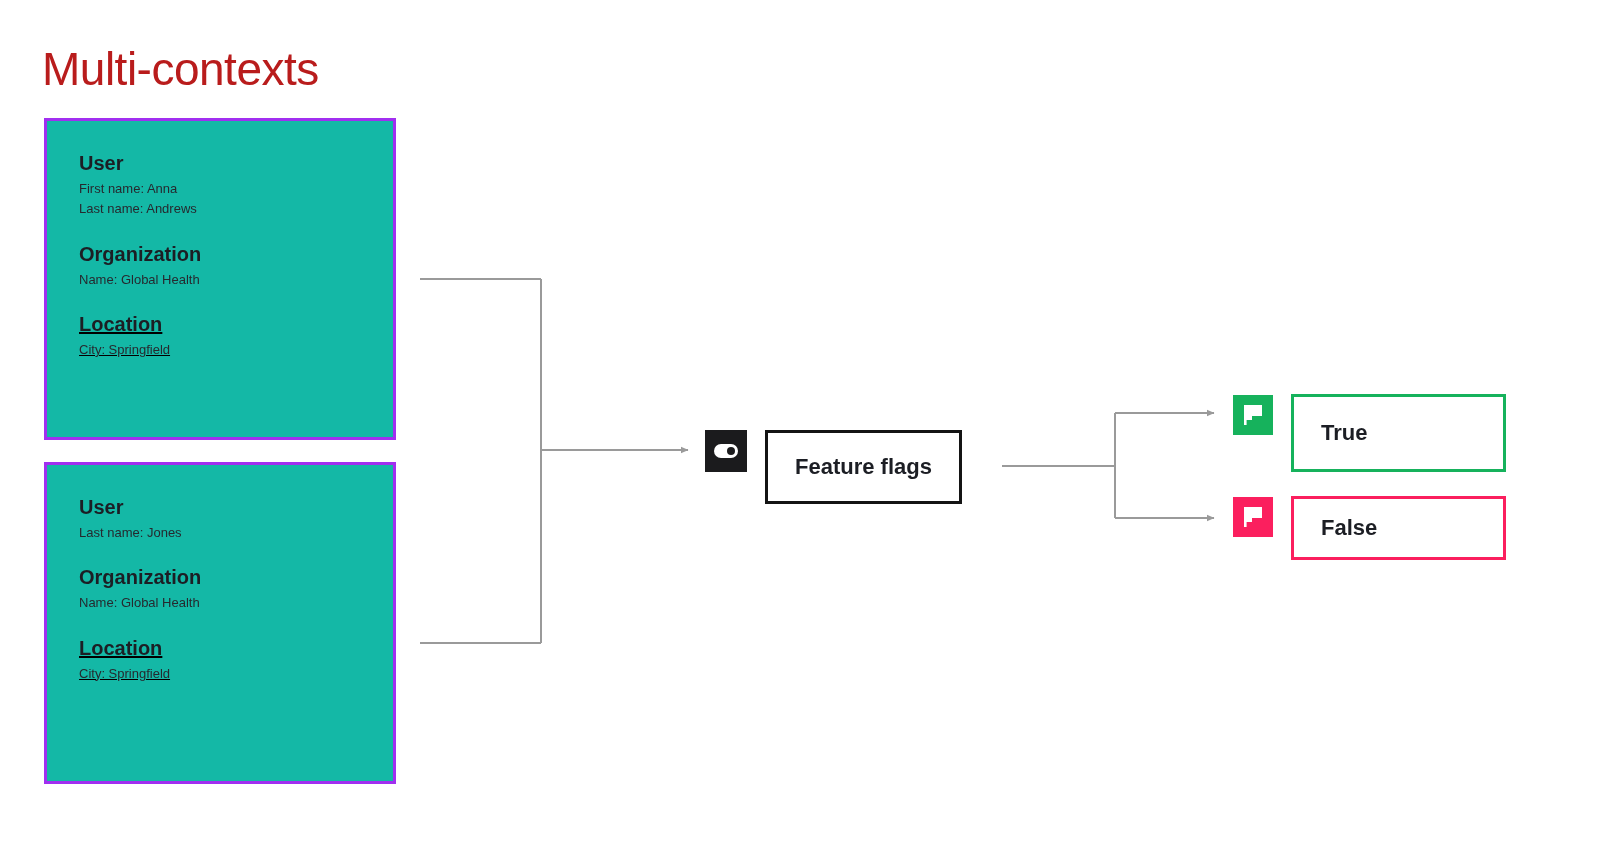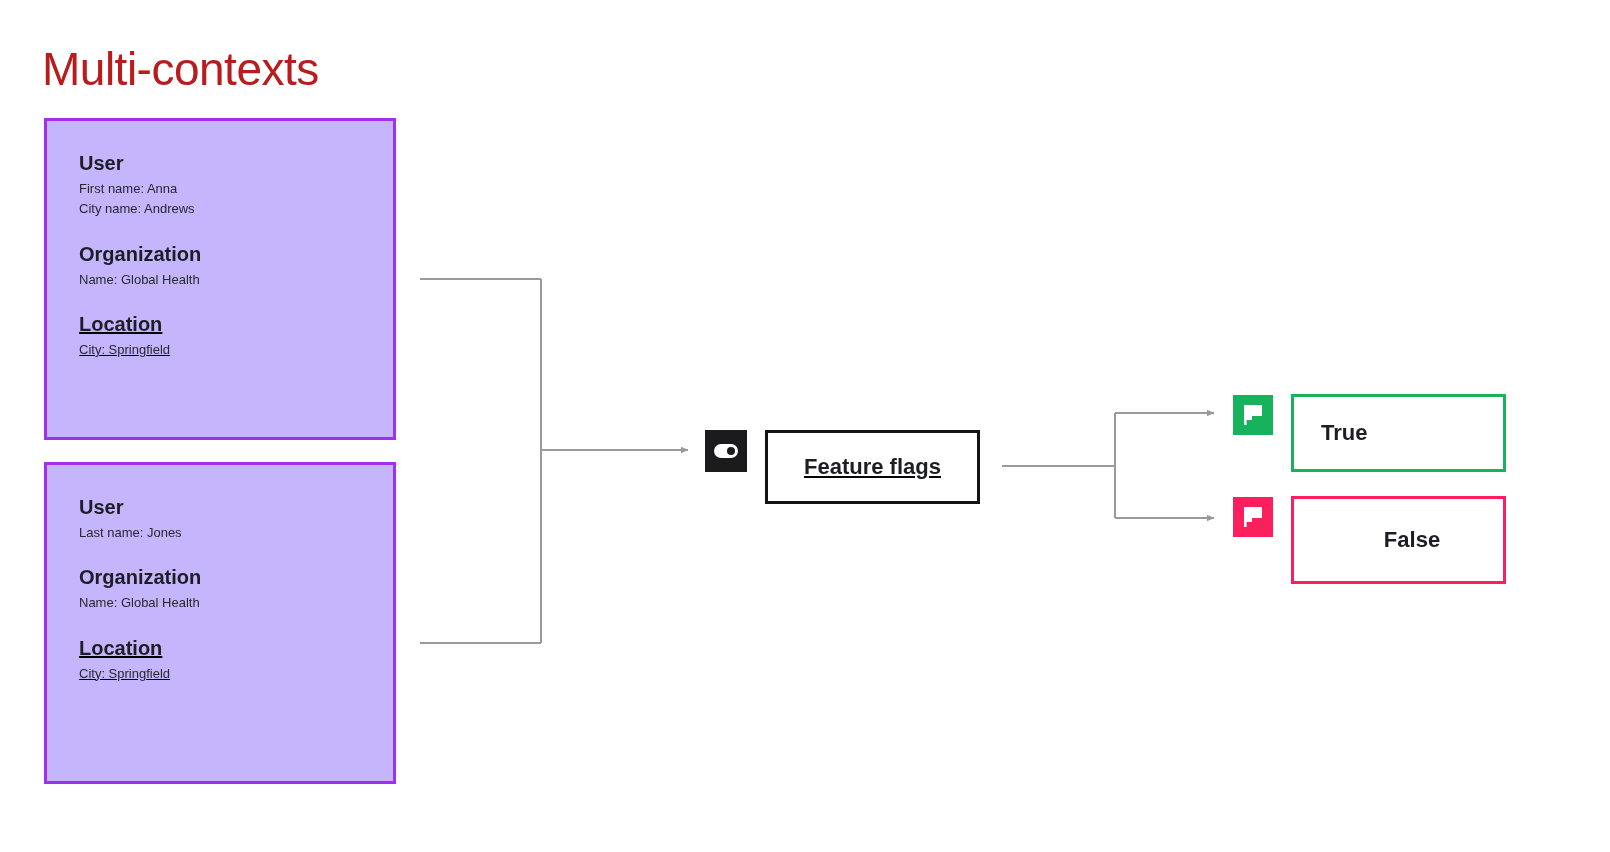--- a/index.html
+++ b/index.html
@@ -30,21 +30,21 @@
     letter-spacing: -0.5px;
     line-height: 1.1;
     white-space: nowrap;
   }
 
   
   .context-card {
     position: absolute;
     box-sizing: border-box;
     border: 3px solid #a12ff0;
-    background: #c4b5fd;
+    background: #14b8a6;
     padding: 28px 8px 0 32px;
   }
   #context-card-0 { left: 44px; top: 118px; width: 352px; height: 322px; }
   #context-card-1 { left: 44px; top: 462px; width: 352px; height: 322px; }
 
   .ctx-group { margin-bottom: 20px; }
   .ctx-group:last-child { margin-bottom: 0; text-decoration: underline; }
   .ctx-heading {
     font-size: 20px;
     font-weight: 700;
@@ -85,29 +85,28 @@
     width: 8px;
     height: 8px;
     border-radius: 50%;
     background: #1b1b1d;
   }
 
   #feature-flags-box {
     position: absolute;
     left: 765px;
     top: 430px;
-    width: 215px;
+    width: 197px;
     height: 74px;
     box-sizing: border-box;
     border: 3px solid #141414;
     background: #ffffff;
     display: flex;
     align-items: center;
     justify-content: center;
-    text-decoration: underline;
   }
   #feature-flags-box .node-label {
     font-size: 22px;
     font-weight: 700;
     color: #1c1e24;
     white-space: nowrap;
   }
 
   
   .flag-tile {
@@ -124,23 +123,22 @@
     box-sizing: border-box;
     background: #ffffff;
     display: flex;
     align-items: center;
   }
   #outcome-box-true {
     left: 1291px; top: 394px; width: 215px; height: 78px;
     border: 3px solid #16b25c;
   }
   #outcome-box-false {
-    left: 1291px; top: 496px; width: 215px; height: 88px;
+    left: 1291px; top: 496px; width: 215px; height: 64px;
     border: 3px solid #fb1f5e;
-    justify-content: center;
   }
   .outcome-label {
     font-size: 22px;
     font-weight: 700;
     color: #1c1e24;
     margin-left: 27px;
     white-space: nowrap;
   }
 
   
@@ -176,21 +174,21 @@
       <path d="M1115,413 L1115,518"></path>
       <path d="M1115,413 L1214,413" marker-end="url(#arrowhead)"></path>
       <path d="M1115,518 L1214,518" marker-end="url(#arrowhead)"></path>
     </g>
   </svg>
 
   <div class="context-card" id="context-card-0">
     <div class="ctx-group">
       <div class="ctx-heading">User</div>
       <div class="ctx-line">First name: Anna</div>
-      <div class="ctx-line">City name: Andrews</div>
+      <div class="ctx-line">Last name: Andrews</div>
     </div>
     <div class="ctx-group">
       <div class="ctx-heading">Organization</div>
       <div class="ctx-line">Name: Global Health</div>
     </div>
     <div class="ctx-group">
       <div class="ctx-heading">Location</div>
       <div class="ctx-line">City: Springfield</div>
     </div>
   </div>

